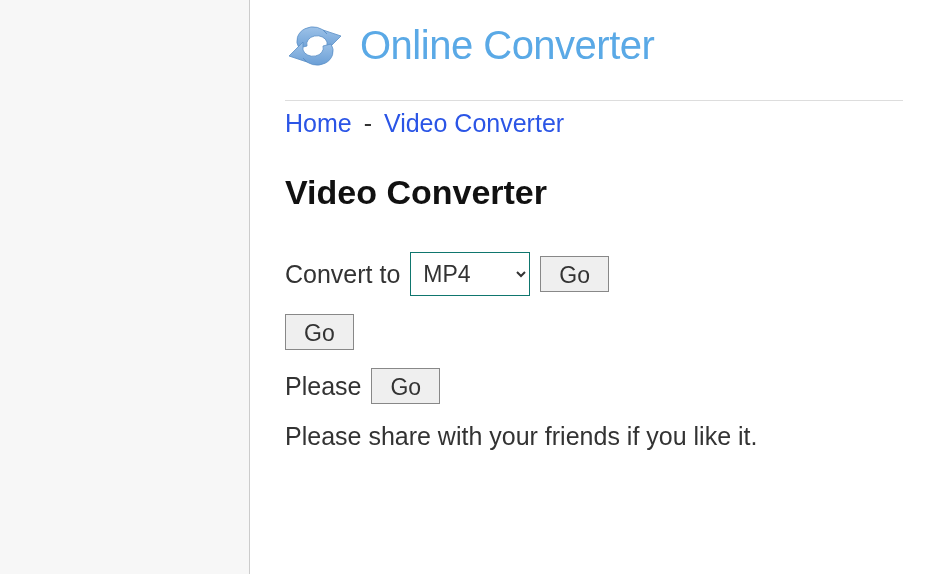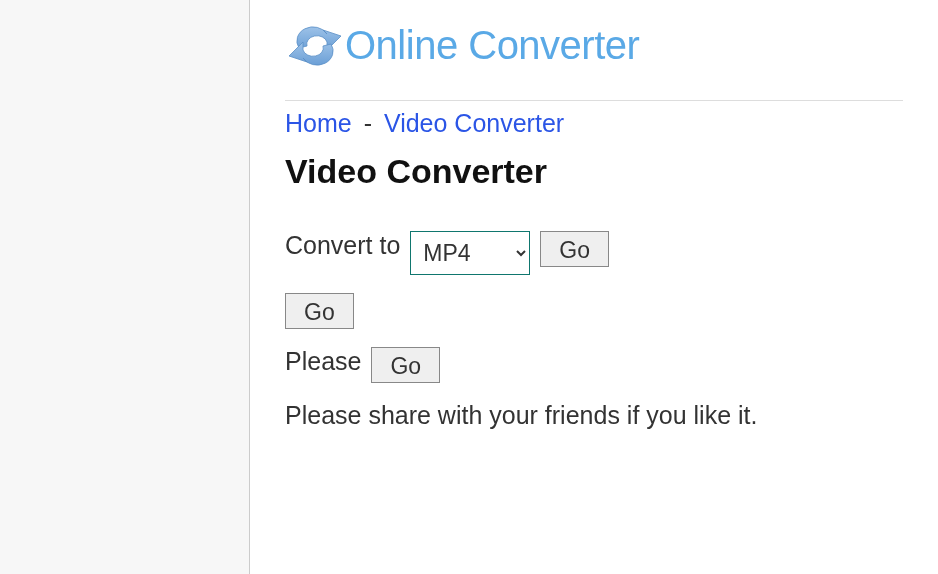--- a/index.html
+++ b/index.html
@@ -21,20 +21,21 @@
       height: 100%;
     }
     .main-content {
       flex: 1;
       padding: 20px 35px 20px 35px;
       background: #ffffff;
     }
     .logo-row {
       display: flex;
       align-items: center;
+      gap: 15px;
       padding-bottom: 18px;
       margin-bottom: 12px;
     }
     .logo-icon {
       width: 60px;
       height: 50px;
       display: inline-flex;
       align-items: center;
       justify-content: center;
     }
@@ -45,39 +46,39 @@
       letter-spacing: -0.5px;
     }
     .divider {
       border: none;
       border-top: 1px solid #dddddd;
       margin-bottom: 8px;
     }
     .breadcrumb {
       font-size: 25px;
       color: #333333;
-      margin-bottom: 14px;
+      margin-bottom: 35px;
     }
     .breadcrumb a {
       color: #2b55e6;
       text-decoration: none;
     }
     .breadcrumb-separator {
       color: #333333;
       margin: 0 5px;
     }
     .page-heading {
       font-size: 34px;
       font-weight: bold;
       color: #111111;
       margin-bottom: 40px;
     }
     .form-row {
       display: flex;
-      align-items: flex-start;
+      align-items: center;
       gap: 10px;
       margin-bottom: 18px;
       font-size: 25px;
       color: #333333;
     }
     .form-row label {
       font-size: 25px;
       color: #333333;
     }
     .form-row select {

